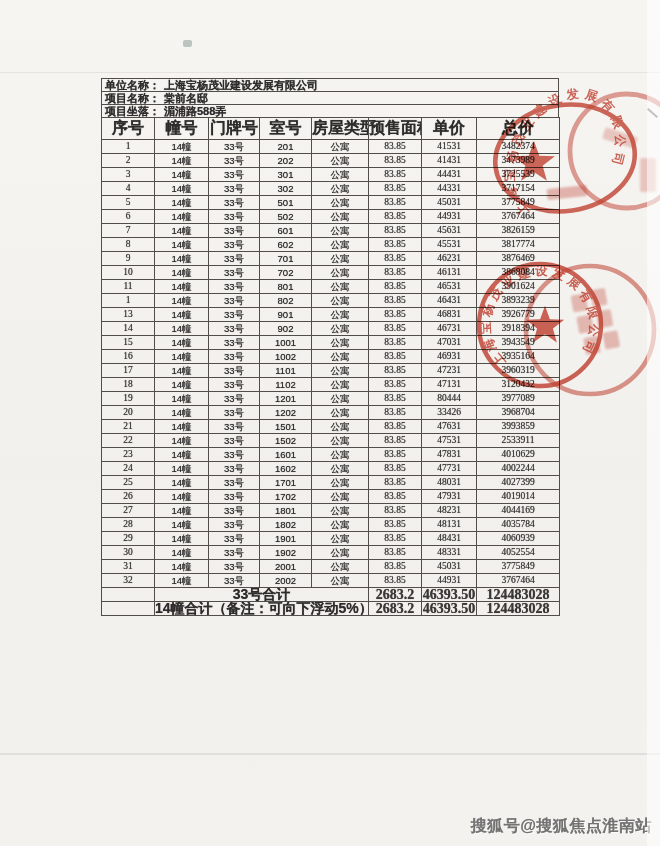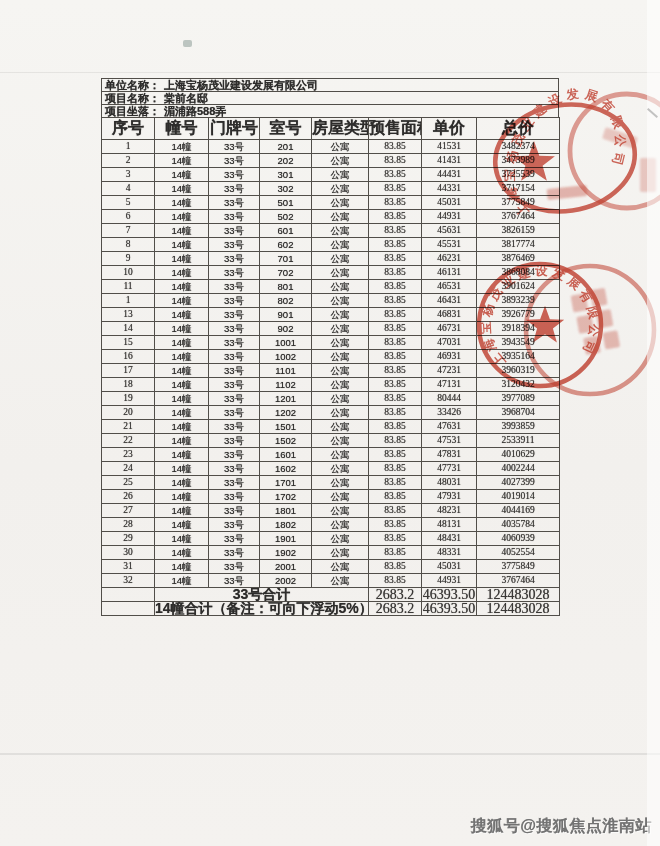--- a/index.html
+++ b/index.html
@@ -15,21 +15,21 @@
             font-size:11px;font-weight:bold;white-space:nowrap;overflow:hidden;}
   .info-row:first-child{margin-top:0;}
   .info-row .lbl{margin-right:4px;}
   table.price{border-collapse:collapse;table-layout:fixed;width:458px;margin-top:-1px;}
   table.price th,table.price td{box-sizing:border-box;border:1px solid #514e49;
       padding:0;text-align:center;vertical-align:middle;overflow:hidden;white-space:nowrap;}
   table.price th{height:17px;font-size:16px;font-weight:bold;}
   table.price td{height:14px;font-size:9.5px;line-height:13px;}
   td.num{font-family:"Liberation Serif","DejaVu Serif",serif;font-size:10.5px;color:#3a3836;}
   tr.summary td{height:14px;font-size:14px;font-weight:bold;}
-  tr.summary td.num{font-weight:normal;}
+  tr.summary td.num{font-weight:bold;}
 
   
   svg.stamps{position:absolute;left:0;top:0;mix-blend-mode:multiply;pointer-events:none;}
 
   
   .watermark{position:absolute;left:471px;top:816px;width:185px;font-size:16px;
      font-weight:bold;letter-spacing:.5px;color:#737373;white-space:nowrap;
      text-shadow:.8px .8px 0 rgba(255,255,255,.65), -.4px -.4px .6px rgba(40,40,40,.45);
      filter:blur(.3px);}
 

